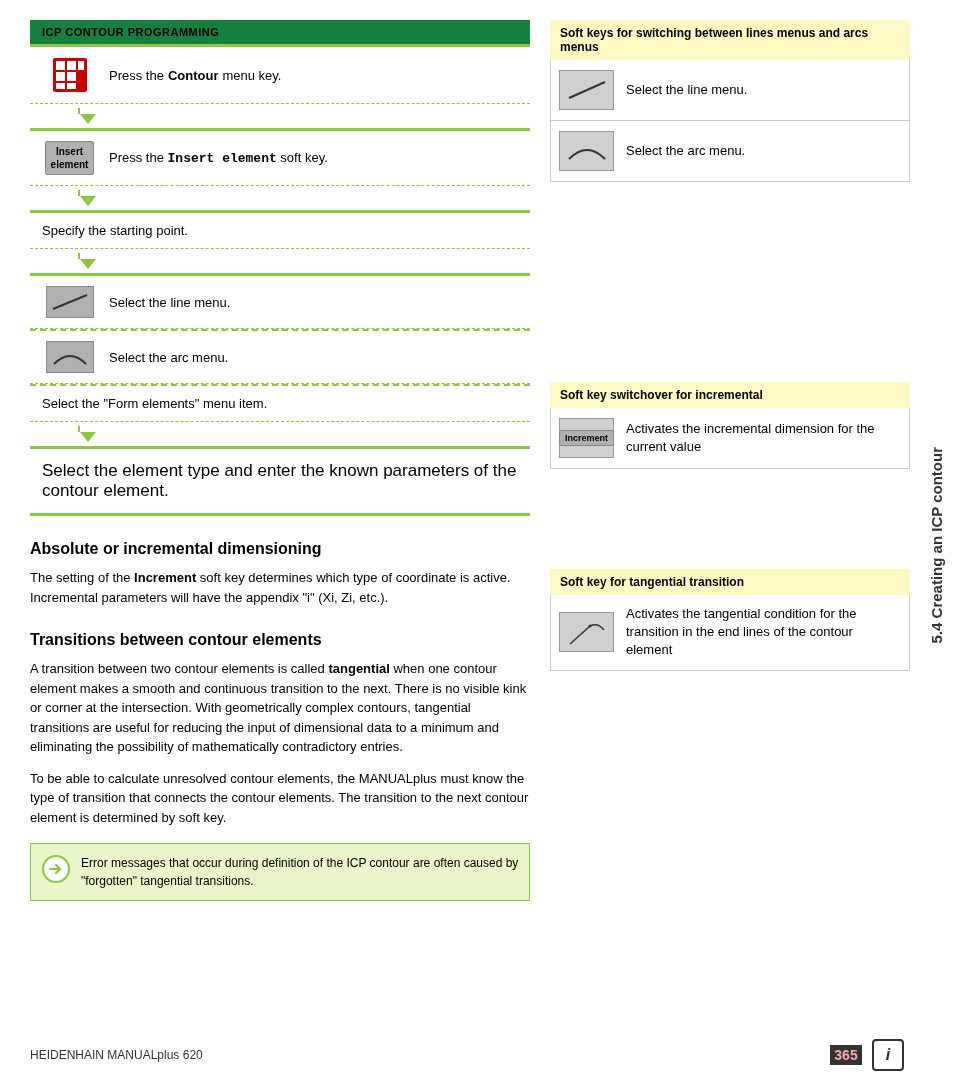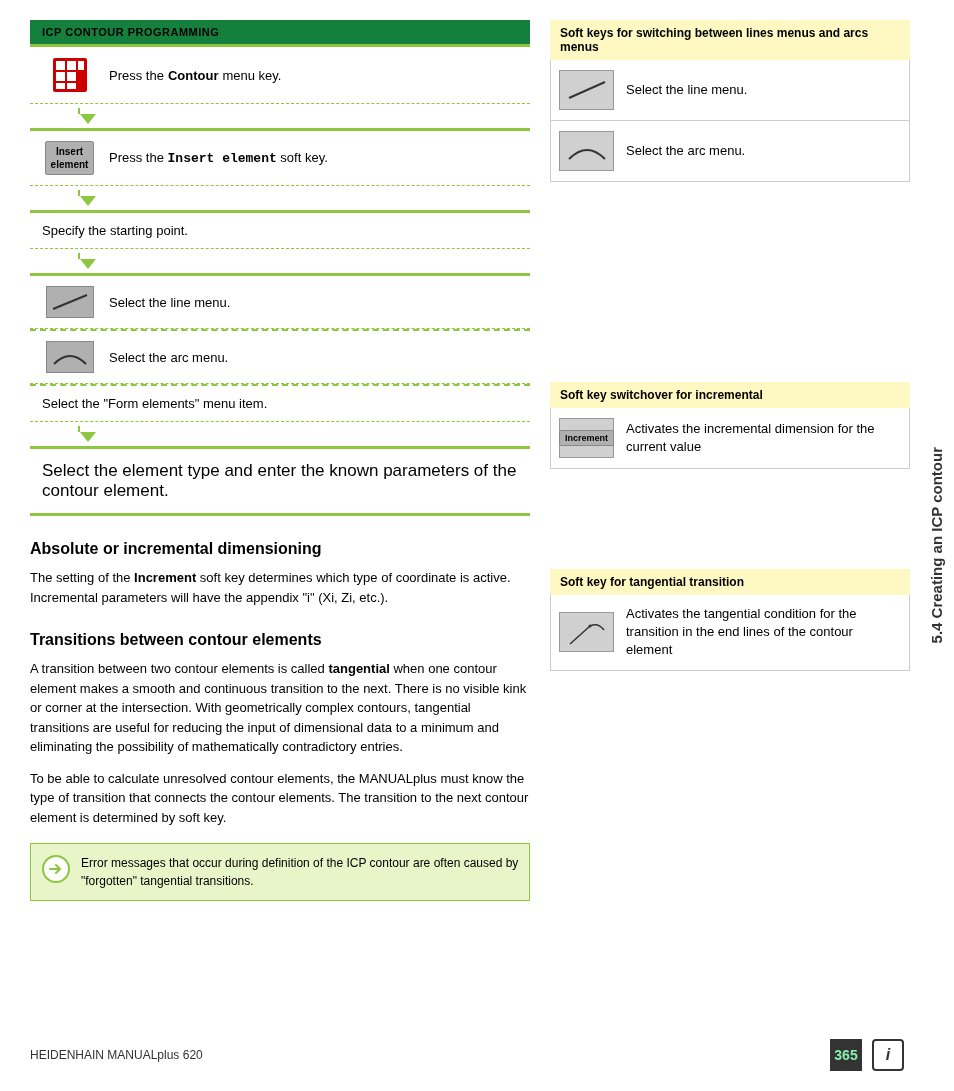--- a/index.html
+++ b/index.html
@@ -185,23 +185,23 @@
       display: flex;
       justify-content: space-between;
       align-items: center;
       font-size: 12px;
       color: #333;
       gap: 11px;
     }
 
     .page-number-box {
       width: 32px;
-      height: 32px;
+      height: 20px;
       background: #333;
-      color: #86efac;
+      color: #fca5a5;
       display: flex;
       align-items: center;
       justify-content: center;
       font-size: 14px;
       font-weight: bold;
     }
 
     .info-icon-box {
       width: 32px;
       height: 32px;

